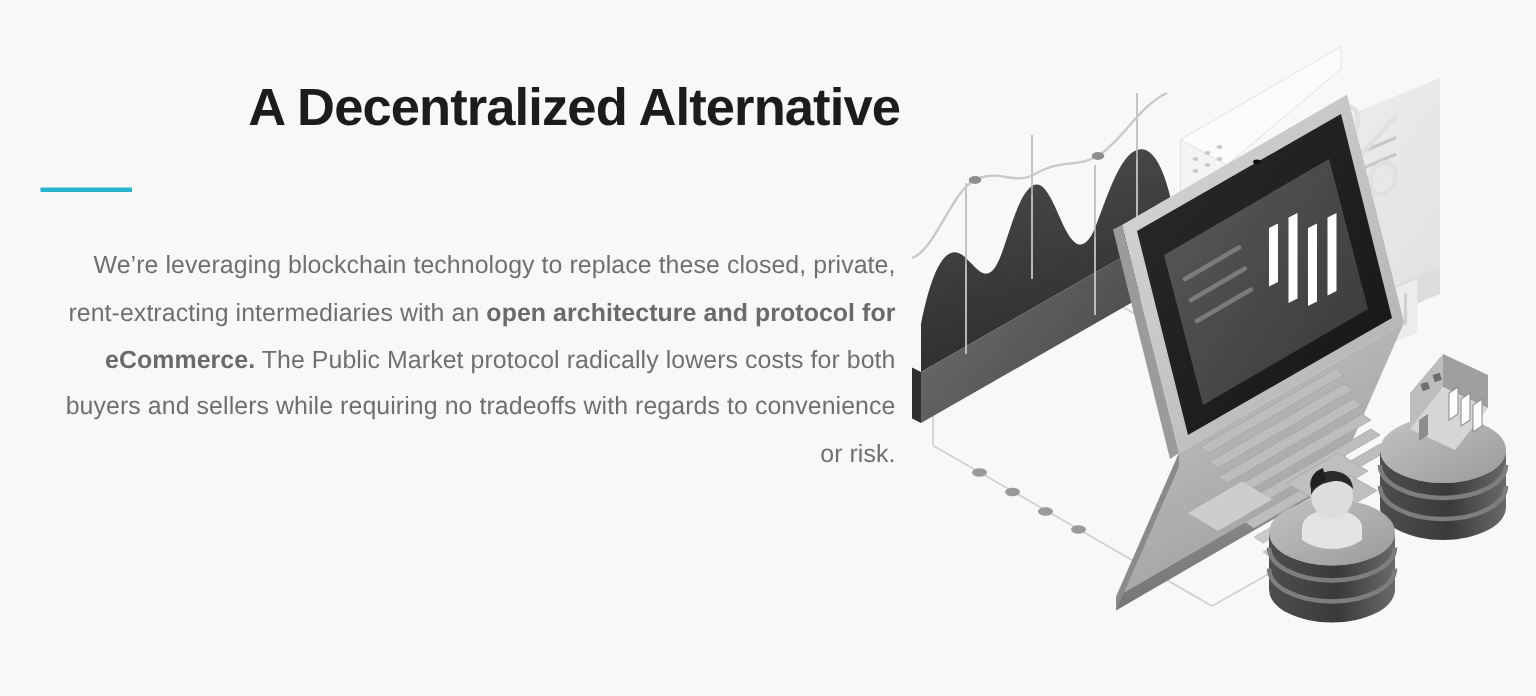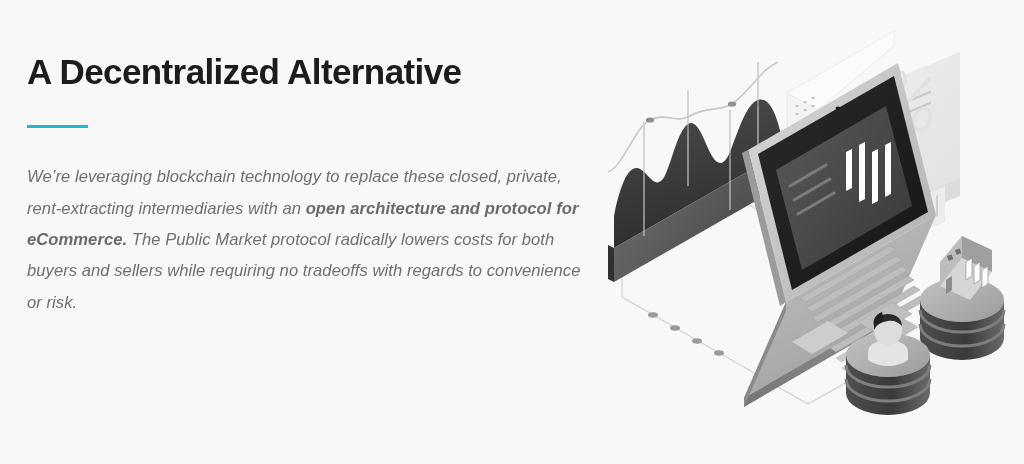--- a/index.html
+++ b/index.html
@@ -15,20 +15,21 @@
     overflow: hidden;
   }
   .page {
     position: relative;
     width: 1024px;
     height: 464px;
     background: #f8f8f8;
     display: flex;
     flex-direction: row;
     align-items: flex-start;
+    text-align: right;
   }
 
   
   .text-col {
     position: relative;
     width: 600px;
     padding: 52px 0 0 27px;
     box-sizing: border-box;
   }
   .page-title {
@@ -48,21 +49,20 @@
     border-radius: 0;
   }
   .body-copy {
     margin: 33px 0 0 0;
     font-size: 16.6px;
     line-height: 31.4px;
     color: #6f6f6f;
     font-weight: normal;
     max-width: 570px;
     letter-spacing: 0.05px;
-    font-style: italic;
   }
   .body-copy b {
     font-weight: bold;
     color: #6a6a6a;
   }
 
   
   .art-col {
     position: relative;
     width: 424px;

